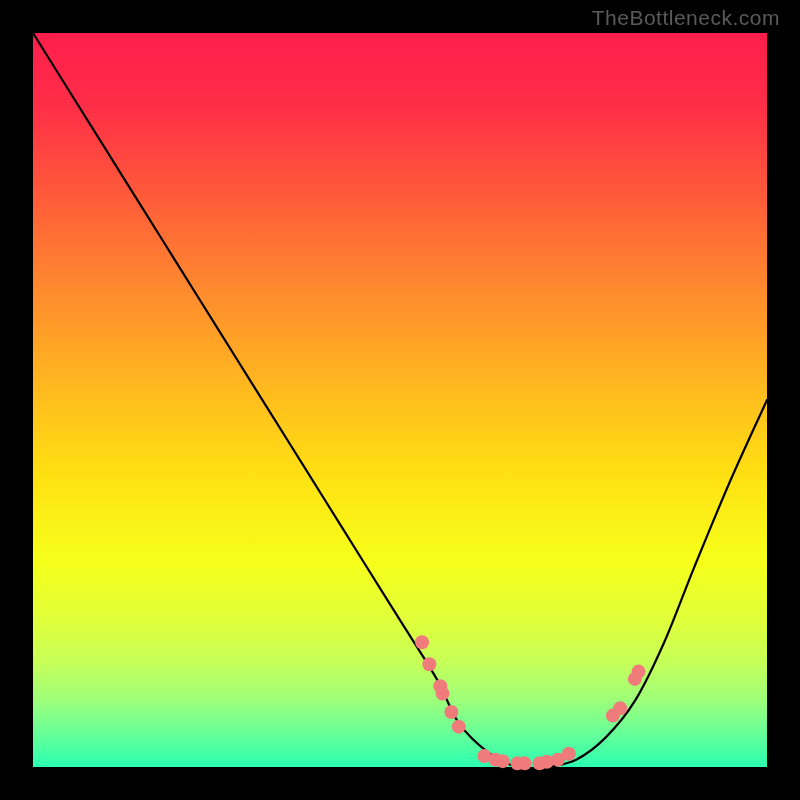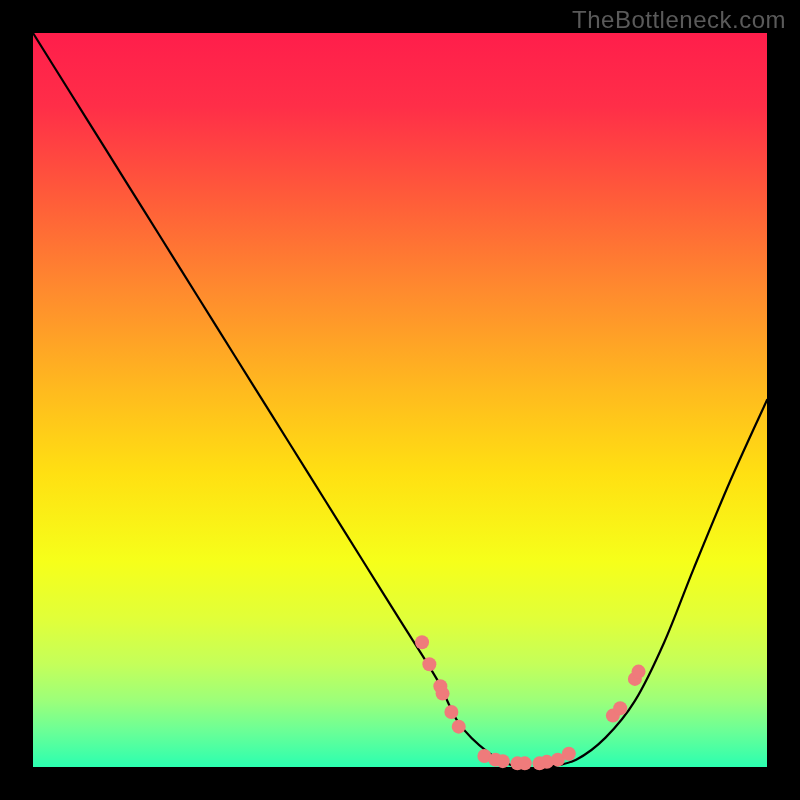--- a/index.html
+++ b/index.html
@@ -13,23 +13,23 @@
   }
   .stage {
     position: relative;
     width: 800px;
     height: 800px;
     background: #000;
   }
   .watermark {
     position: absolute;
     top: 6px;
-    right: 14px;
+    right: 20px;
     color: #5a5a5a;
-    font-size: 24px;
+    font-size: 21px;
     font-weight: 500;
     letter-spacing: 0.5px;
     z-index: 10;
     user-select: none;
   }
   svg.plot {
     position: absolute;
     left: 0;
     top: 0;
   }

